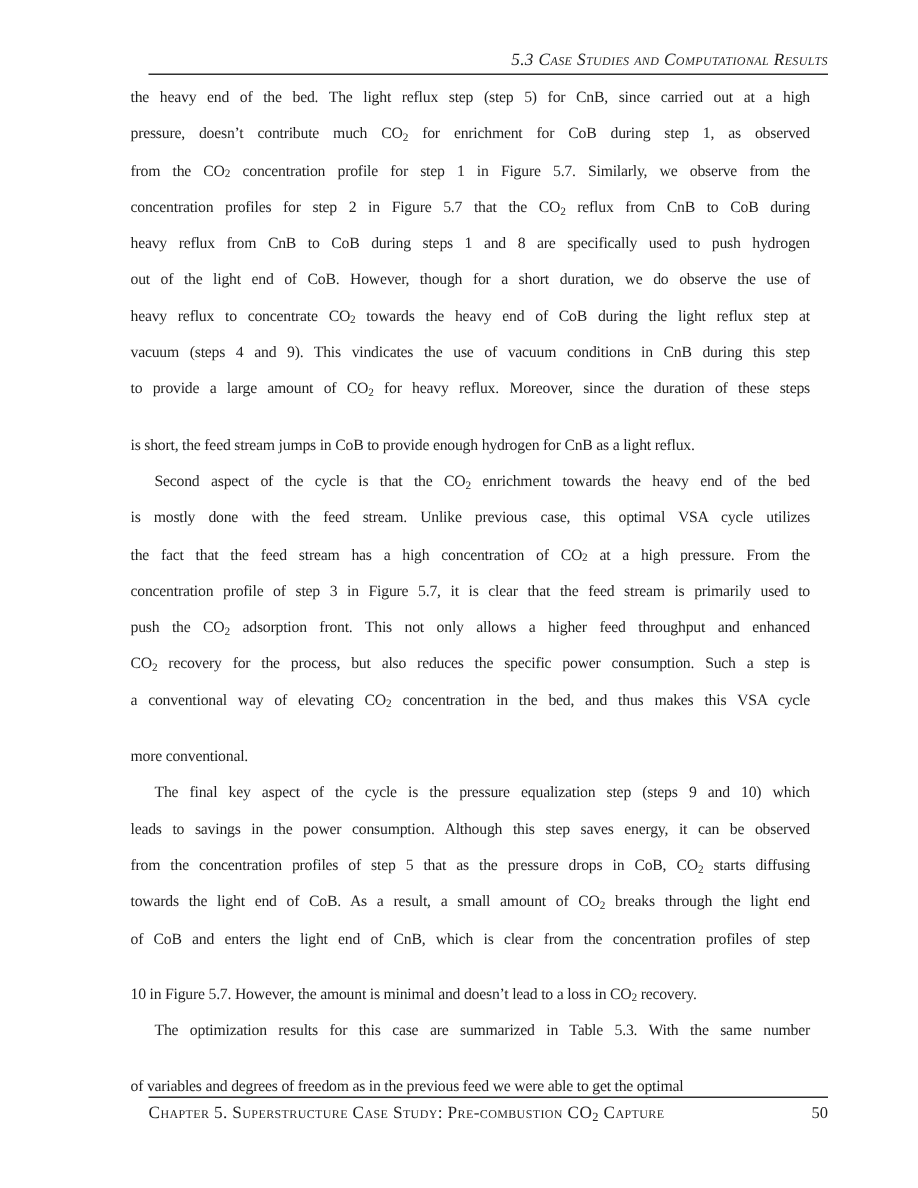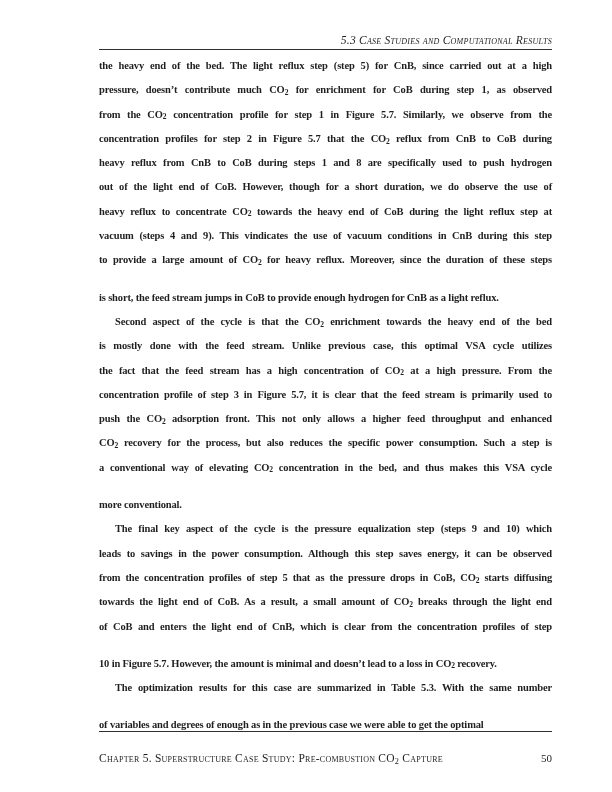--- a/index.html
+++ b/index.html
@@ -30,24 +30,23 @@
     font-variant: small-caps;
     letter-spacing: 0.25px;
     padding-bottom: 2px;
     border-bottom: 1px solid #2f2f2f;
     white-space: nowrap;
     font-style: italic;
   }
   
   .page-body {
     position: absolute;
-    left: 99px;
+    left: 87px;
     top: 54px;
     width: 453px;
-    font-weight: bold;
   }
   .line {
     font-size: 10.5px;
     letter-spacing: -0.15px;
     line-height: 24.3px;
     height: 24.3px;
     text-align: justify;
     text-align-last: justify;
     text-justify: inter-word;
     white-space: normal;
@@ -67,21 +66,21 @@
     position: relative;
     bottom: -0.22em;
   }
   
   .page-footer {
     position: absolute;
     left: 99px;
     top: 731px;
     width: 453px;
     border-top: 1px solid #2f2f2f;
-    padding-top: 19px;
+    padding-top: 3px;
   }
   .footer-row {
     display: flex;
     justify-content: space-between;
     align-items: baseline;
   }
   .footer-title {
     font-size: 11.5px;
     line-height: 14px;
     font-variant: small-caps;
@@ -121,21 +120,21 @@
       <div class="line">CO<sub>2</sub> recovery for the process, but also reduces the specific power consumption. Such a step is</div>
       <div class="line">a conventional way of elevating CO<sub>2</sub> concentration in the bed, and thus makes this VSA cycle</div>
       <div class="line last">more conventional.</div>
       <div class="line indented">The final key aspect of the cycle is the pressure equalization step (steps 9 and 10) which</div>
       <div class="line">leads to savings in the power consumption. Although this step saves energy, it can be observed</div>
       <div class="line">from the concentration profiles of step 5 that as the pressure drops in CoB, CO<sub>2</sub> starts diffusing</div>
       <div class="line">towards the light end of CoB. As a result, a small amount of CO<sub>2</sub> breaks through the light end</div>
       <div class="line">of CoB and enters the light end of CnB, which is clear from the concentration profiles of step</div>
       <div class="line last">10 in Figure 5.7. However, the amount is minimal and doesn’t lead to a loss in CO<sub>2</sub> recovery.</div>
       <div class="line indented">The optimization results for this case are summarized in Table 5.3. With the same number</div>
-      <div class="line last">of variables and degrees of enough as in the previous case we were able to get the optimal</div>
+      <div class="line last">of variables and degrees of freedom as in the previous feed we were able to get the optimal</div>
     </main>
 
   <footer class="page-footer">
     <div class="footer-row">
       <span class="footer-title">Chapter 5. Superstructure Case Study: Pre-combustion CO<sub>2</sub> Capture</span>
       <span class="footer-page-number">50</span>
     </div>
   </footer>
 
 </div>

